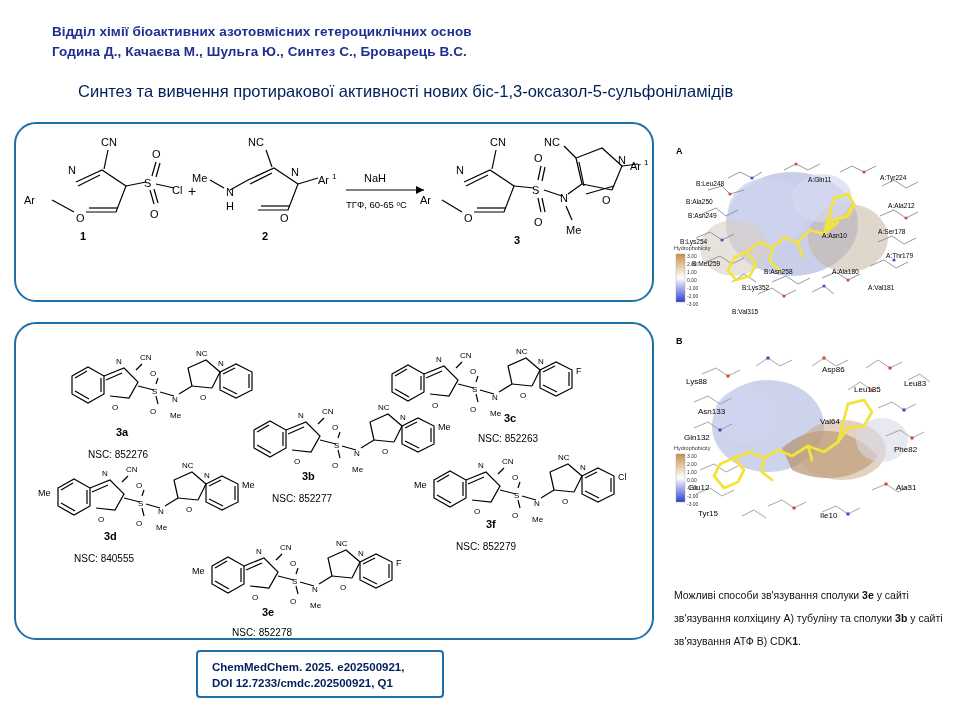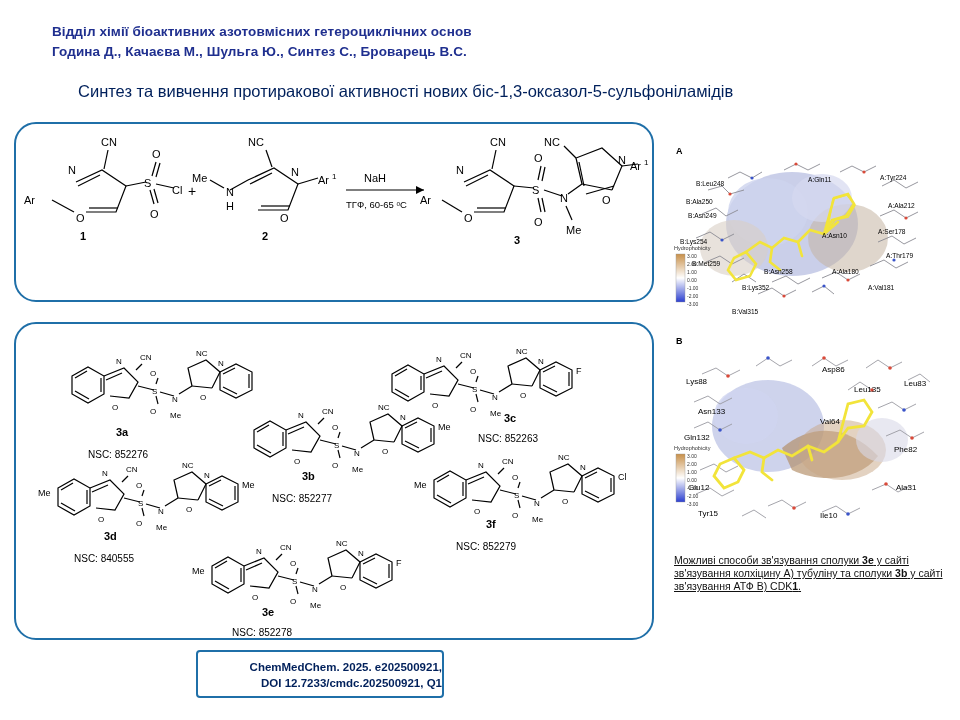--- a/index.html
+++ b/index.html
@@ -57,21 +57,20 @@
     left: 196px; top: 650px; width: 248px; height: 48px;
     border: 2px solid #1f6fa8;
     border-radius: 4px;
   }
   .ref-text {
     color: #00205b;
     font-weight: bold;
     font-size: 11.5px;
     line-height: 16px;
     padding: 7px 0 0 14px;
-    text-align: right;
   }
   svg { display: block; }
   .st { stroke: #000; stroke-width: 1.2; fill: none; }
   text {
     font-family: "Liberation Sans", sans-serif;
     fill: #000;
   }
   
   #panel-a {
     position: absolute;
@@ -87,26 +86,25 @@
   }
   .panel-letter {
     position: absolute;
     font-size: 9px;
     font-weight: bold;
     color: #222;
   }
   .caption {
     position: absolute;
     left: 674px;
-    top: 554px;
+    top: 584px;
     width: 272px;
     font-size: 10.5px;
-    line-height: 13px;
+    line-height: 23px;
     color: #111;
-    text-decoration: underline;
   }
   .caption b { font-weight: bold; }
   .scalebar-title {
     font-size: 5.5px;
     fill: #333;
   }
   .scalebar-tick {
     font-size: 5px;
     fill: #333;
   }

